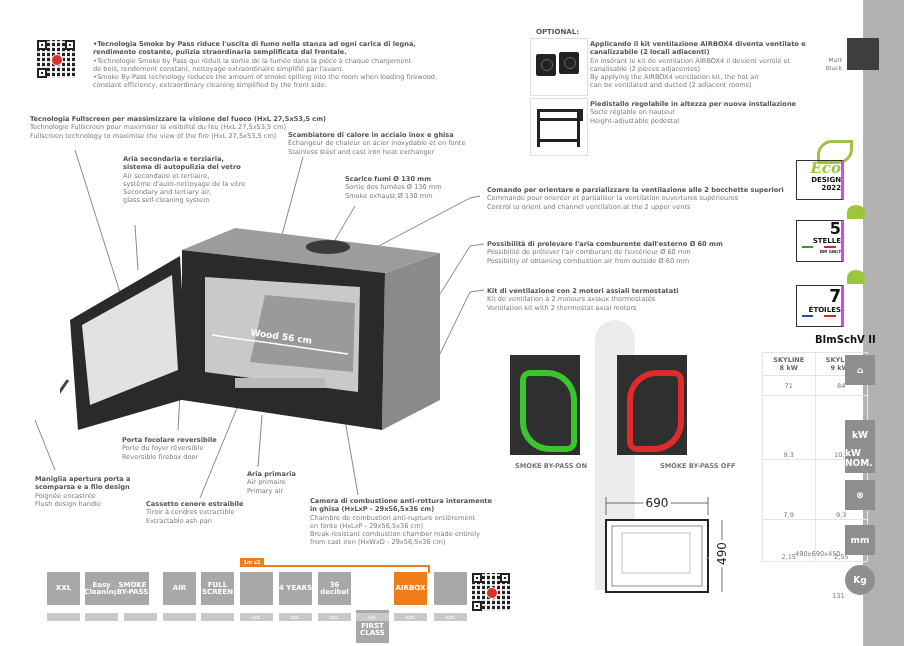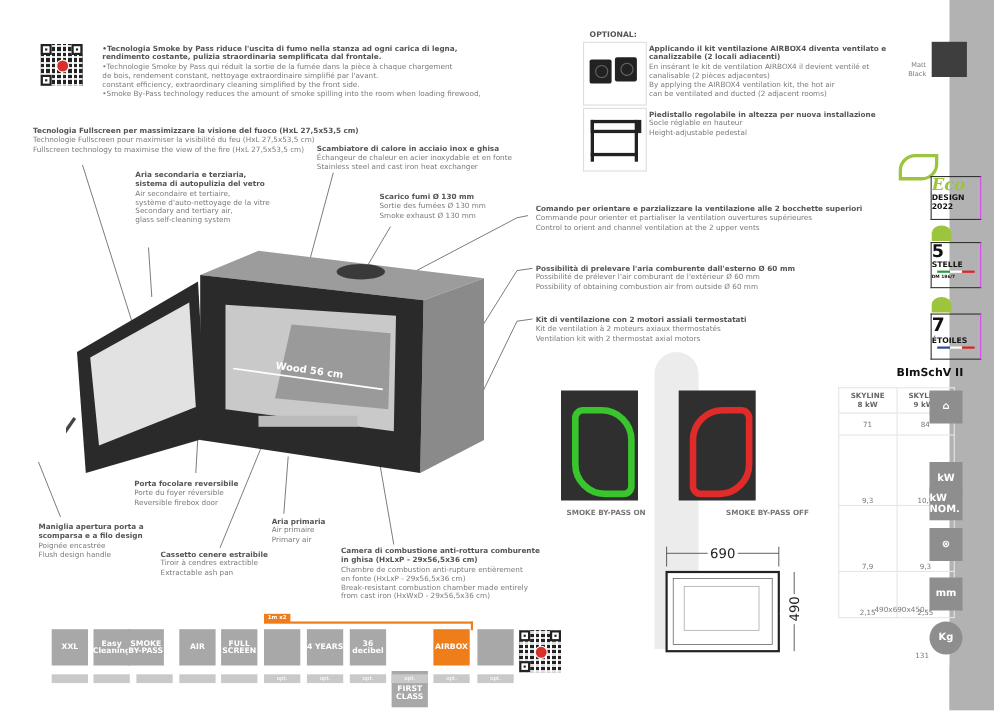--- a/index.html
+++ b/index.html
@@ -24,21 +24,21 @@
   
   #fire{position:absolute;left:60px;top:220px;width:420px;height:220px;}
   
   #spec{position:absolute;left:762px;top:352px;width:106px;border-collapse:collapse;font-size:6.5px;color:#777;text-align:center;}
   #spec td,#spec th{border:1px solid #e5e5e5;width:41px;padding:0;}
   #spec th{font-weight:bold;color:#666;height:22px;line-height:8px;}
   .spec-icon{position:absolute;left:845px;width:30px;height:30px;background:#8f8e8e;color:#fff;display:flex;align-items:center;justify-content:center;font-weight:bold;font-size:9px;}
   
   .bicon{position:absolute;top:572px;width:33px;height:33px;background:#a8a8a8;color:#fff;display:flex;align-items:center;justify-content:center;flex-direction:column;font-weight:bold;font-size:7px;text-align:center;line-height:7px;}
   .bopt{position:absolute;top:613px;width:33px;height:8px;background:#c9c9c9;color:#fff;font-size:5px;line-height:8px;text-align:center;}
-  .badge{position:absolute;left:846px;width:44px;border-left:1px solid #333;border-right:1px solid #d946ef;text-align:left;color:#111;font-weight:bold;}
+  .badge{position:absolute;left:796px;width:44px;border-left:1px solid #333;border-right:3px solid #d946ef;text-align:right;color:#111;font-weight:bold;}
 </style>
 </head>
 <body>
 
 <div id="band"></div>
 <div id="band-upper"></div>
 <div class="abs" style="left:826px;top:135px;width:37px;height:470px;background:#fff;"></div>
 
 <div class="qr" style="left:37px;top:40px;">
   <div class="qr-inner"></div>
@@ -46,22 +46,22 @@
     <div class="qr-corner" style="right:0;top:0"></div>
     <div class="qr-corner" style="left:0;bottom:0"></div>
   <div class="qr-dot"></div>
 </div>
 
 <div class="abs txt" style="left:93px;top:40px;">
   <span class="ln bold">•Tecnologia Smoke by Pass riduce l'uscita di fumo nella stanza ad ogni carica di legna,</span>
   <span class="ln bold">rendimento costante, pulizia straordinaria semplificata dal frontale.</span>
   <span class="ln">•Technologie Smoke by Pass qui réduit la sortie de la fumée dans la pièce à chaque chargement</span>
   <span class="ln">de bois, rendement constant, nettoyage extraordinaire simplifié par l'avant.</span>
+  <span class="ln">•Smoke By-Pass technology reduces the amount of smoke spilling into the room when loading firewood,</span>
   <span class="ln">constant efficiency, extraordinary cleaning simplified by the front side.</span>
-  <span class="ln">•Smoke By-Pass technology reduces the amount of smoke spilling into the room when loading firewood,</span>
 </div>
 
 <div class="abs txt bold" style="left:536px;top:28px;font-size:7px;color:#555;">OPTIONAL:</div>
 <div class="opt-img" style="left:530px;top:38px;">
   <div style="position:absolute;left:5px;top:15px;width:20px;height:22px;background:#222;border-radius:2px;"></div>
   <div style="position:absolute;left:28px;top:13px;width:20px;height:22px;background:#222;border-radius:2px;"></div>
   <div style="position:absolute;left:10px;top:20px;width:10px;height:10px;border-radius:50%;border:1px solid #666;"></div>
   <div style="position:absolute;left:33px;top:18px;width:10px;height:10px;border-radius:50%;border:1px solid #666;"></div>
 </div>
 <div class="abs txt" style="left:590px;top:40px;">
@@ -143,21 +143,21 @@
   <span class="ln bold">Aria primaria</span>
   <span class="ln">Air primaire</span>
   <span class="ln">Primary air</span>
 </div>
 <div class="abs txt" style="left:146px;top:500px;">
   <span class="ln bold">Cassetto cenere estraibile</span>
   <span class="ln">Tiroir à cendres extractible</span>
   <span class="ln">Extractable ash pan</span>
 </div>
 <div class="abs txt" style="left:310px;top:497px;">
-  <span class="ln bold">Camera di combustione anti-rottura comburente</span>
+  <span class="ln bold">Camera di combustione anti-rottura interamente</span>
   <span class="ln bold">in ghisa (HxLxP - 29x56,5x36 cm)</span>
   <span class="ln">Chambre de combustion anti-rupture entièrement</span>
   <span class="ln">en fonte (HxLxP - 29x56,5x36 cm)</span>
   <span class="ln">Break-resistant combustion chamber made entirely</span>
   <span class="ln">from cast iron (HxWxD - 29x56,5x36 cm)</span>
 </div>
 
 <svg class="abs" style="left:0;top:0;" width="904" height="646">
   <g stroke="#555" stroke-width="0.7" fill="none">
     <line x1="75" y1="150" x2="135" y2="340"></line>

